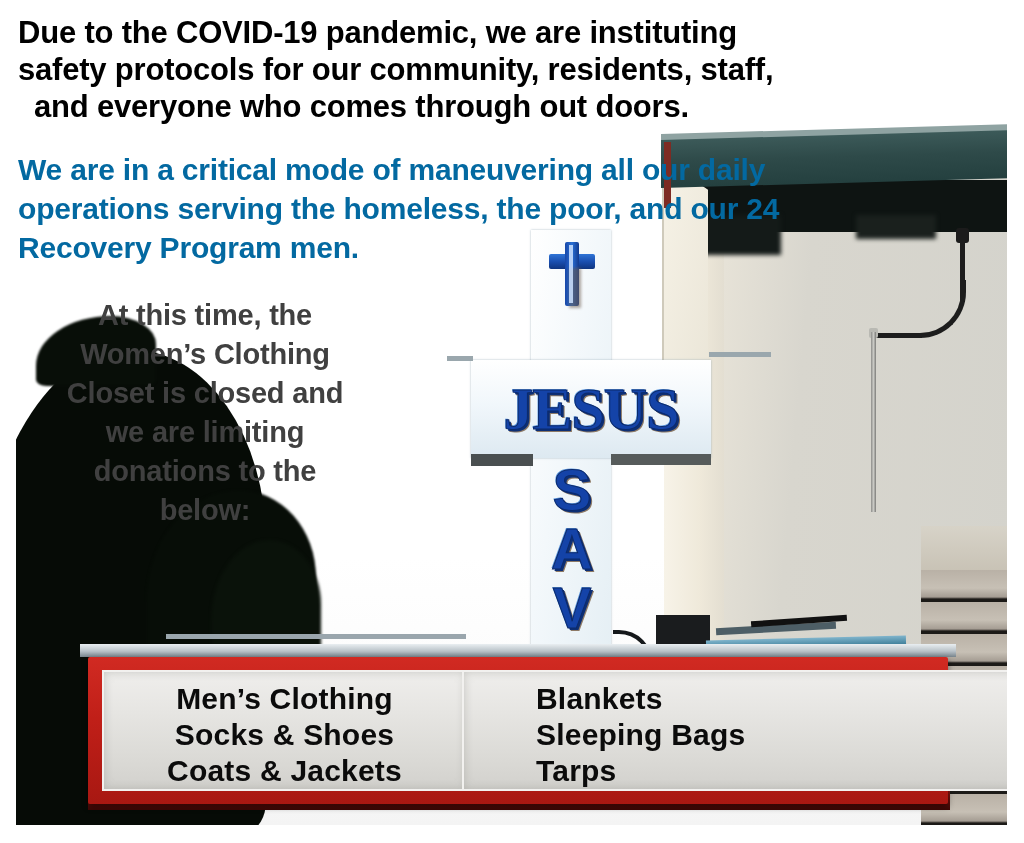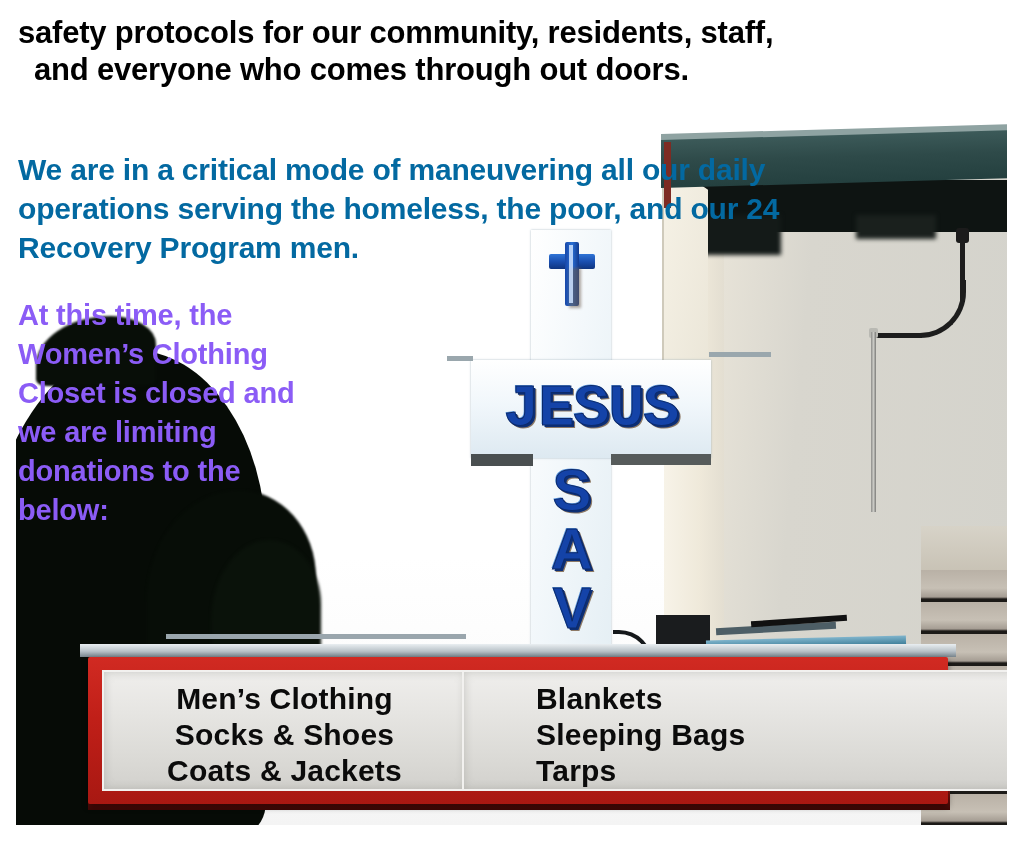--- a/index.html
+++ b/index.html
@@ -350,21 +350,21 @@
   
   .jesus {
     position: absolute;
     left: 8px;
     top: 136px;
     width: 224px;
     height: 86px;
     display: flex;
     align-items: center;
     justify-content: center;
-    font-family: Liberation Mono, monospace;
+    font-family: Liberation Serif, serif;
     font-weight: bold;
     font-size: 60px;
     letter-spacing: -1px;
     color: #1443a8;
     text-shadow:
        2px 2px 0 #0d2f75,
        3px 3px 0 #8d7a66,
       -1px -1px 0 #5f9ae0;
     -webkit-text-stroke: 1px #0c2a6b;
   }
@@ -492,22 +492,22 @@
     text-align: justify;
     text-justify: inter-word;
     letter-spacing: -0.2px;
   }
   #block-blue .lastline { text-align: left; }
 
   #block-navy {
     left: 18px; top: 296px; width: 374px;
     font-size: 29px;
     line-height: 39px;
-    color: #8b5cf6;
-    text-align: left;
+    color: #404040;
+    text-align: center;
     letter-spacing: -0.2px;
   }
 </style>
 </head>
 <body>
 
 <div id="flyer">
 
   <div id="photo">
 
@@ -593,20 +593,21 @@
           <li>Blankets</li>
           <li>Sleeping Bags</li>
           <li>Tarps</li>
         </ul>
       </div>
 
     </div>
   </div>
 
   <div class="tb" id="block-black">
+    <div>Due to the COVID-19 pandemic, we are instituting</div>
     <div>safety protocols for our community, residents, staff,</div>
     <div class="lastline">and everyone who comes through out doors.</div>
   </div>
 
   <div class="tb" id="block-blue">
     <div>We are in a critical mode of maneuvering all our daily</div>
     <div>operations serving the homeless, the poor, and our 24</div>
     <div class="lastline">Recovery Program men.</div>
   </div>
 

